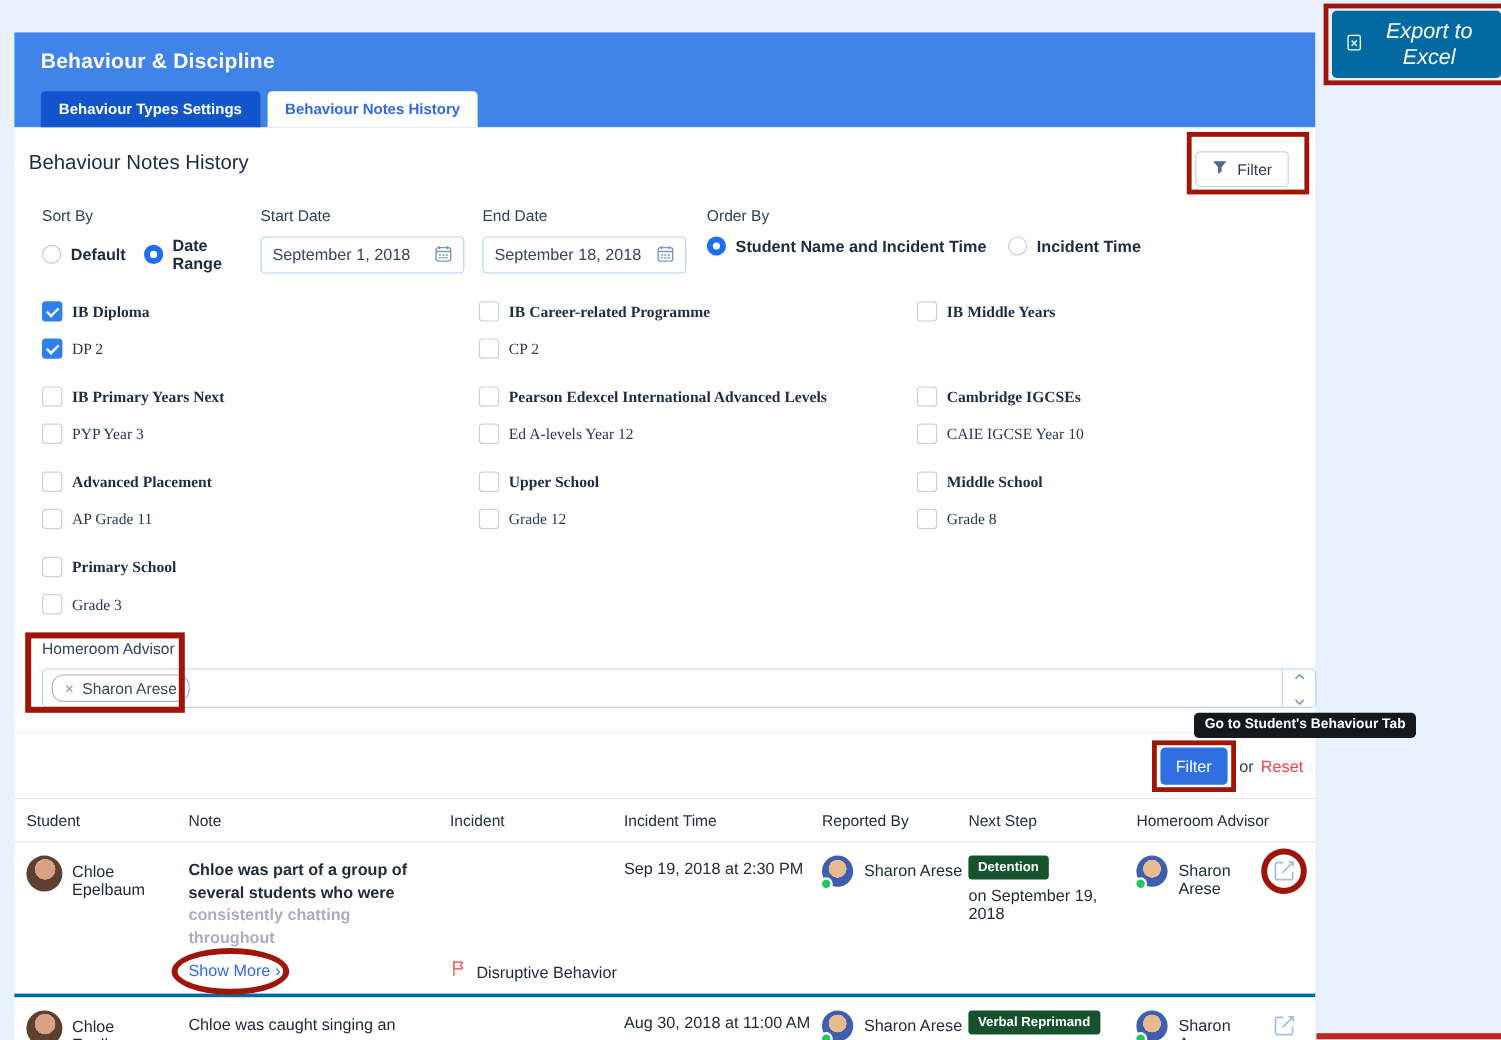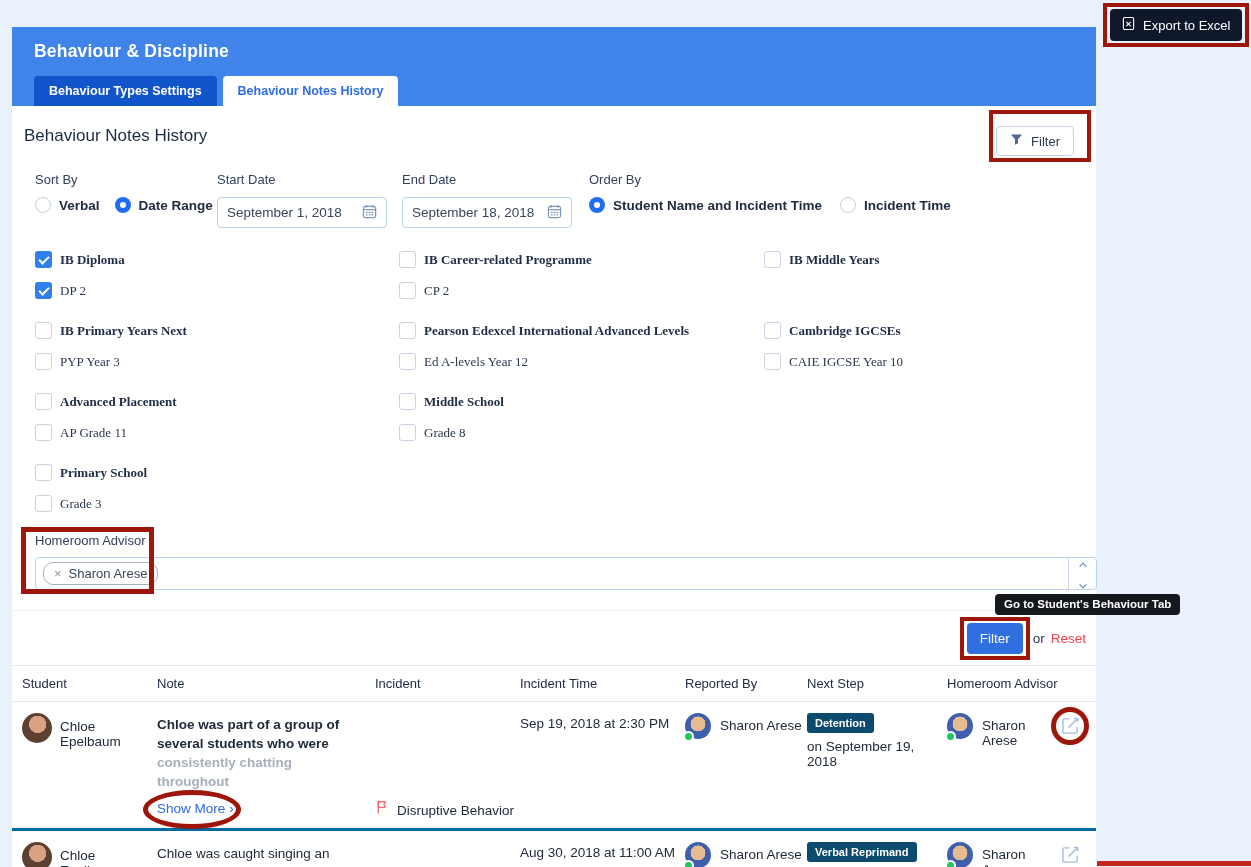--- a/index.html
+++ b/index.html
@@ -84,30 +84,30 @@
   .note-line { display:block;font-weight:bold; }
   .note-faded { color:#a8afba; }
   .show-more { display:inline-flex; align-items:center; gap:4px; color:#2e6be6; margin-top:8px; cursor:pointer; }
   .cell-incident { display:flex; align-items:flex-end; padding-top:2px; }
   .flag { margin-top:1px; flex:none; }
   .flag.neg { color:#f56c6c; }
   .incident-label { margin-left:7px; }
   .cell-time { padding-top:3px; }
   .cell-reported { display:flex; align-items:flex-start; }
   .reported-name { padding-top:5px; margin-left:9px; }
-  .badge { display:inline-block; background:#0c4a6e; color:#fff; font-size:11px; font-weight:700;
+  .badge { display:inline-block; background:#14532d; color:#fff; font-size:11px; font-weight:700;
     padding:4px 8px; border-radius:3px; }
   .next-date { margin-top:6px; }
   .cell-homeroom { display:flex; align-items:flex-start; }
   .edit-btn { margin-left:auto; margin-right:2px; padding-top:3px; cursor:pointer; position:relative; }
 
   
   .export-wrap { position:absolute; left:1110px; top:9px; }
-  .btn-export { display:flex; align-items:center; gap:8px; background:#0f172a; color:#fff; border:none;
-    border-radius:4px; font-size:13px; padding:7px 12px; cursor:pointer; }
+  .btn-export { display:flex; align-items:center; gap:8px; background:#0369a1; color:#fff; border:none;
+    border-radius:4px; font-size:18px; padding:7px 12px; cursor:pointer;font-style:italic; }
   .tooltip { position:absolute; left:995px; top:594px; background:#15181d; color:#fff; font-size:11.5px;
     font-weight:700; padding:4px 9px 5px; border-radius:4px; white-space:nowrap; z-index:50; }
   .anno { position:absolute; border:4px solid #9e150a; pointer-events:none; z-index:45; }
   .anno.inset-box { inset:-6px -7px; }
   .anno-showmore { position:absolute; left:-14px; top:-9px; width:98px; height:39px; border:5px solid #9e150a;
     border-radius:50%; pointer-events:none; z-index:45; }
   .anno-editcircle { position:absolute; left:-10px; top:-6px; width:38px; height:38px; border:5px solid #9e150a;
     border-radius:50%; pointer-events:none; z-index:45; }
   .bottom-red-line { position:absolute; left:1097px; top:861px; width:154px; height:5px; background:#c3261c; z-index:45; }
 </style>
@@ -152,21 +152,21 @@
           </button>
           <div class="anno inset-box"></div>
         </div>
       </div>
 
       <div class="form-row">
         <div class="col-sort">
           <div class="field-label">Sort By</div>
           <div class="radio-row">
             <span class="radio off"></span>
-            <span class="radio-label">Verbal</span>
+            <span class="radio-label">Default</span>
             <span class="radio on" style="margin-left:15px;"></span>
             <span class="radio-label">Date Range</span>
           </div>
         </div>
         <div class="col-sdate">
           <div class="field-label">Start Date</div>
           <div class="date-input">
             <span>September 1, 2018</span>
             <span>
               <svg width="15" height="15" viewBox="0 0 16 16" fill="none" stroke="#7e99bd" stroke-width="1.3">
@@ -253,27 +253,35 @@
             <span class="cb-label">CAIE IGCSE Year 10</span>
           </div>
       </div>
       <div class="cb-row major">
         <div class="cb">
             <span class="checkbox off"></span>
             <span class="cb-label bold">Advanced Placement</span>
           </div>
         <div class="cb">
             <span class="checkbox off"></span>
+            <span class="cb-label bold">Upper School</span>
+          </div>
+        <div class="cb">
+            <span class="checkbox off"></span>
             <span class="cb-label bold">Middle School</span>
           </div>
       </div>
       <div class="cb-row minor">
         <div class="cb">
             <span class="checkbox off"></span>
             <span class="cb-label">AP Grade 11</span>
+          </div>
+        <div class="cb">
+            <span class="checkbox off"></span>
+            <span class="cb-label">Grade 12</span>
           </div>
         <div class="cb">
             <span class="checkbox off"></span>
             <span class="cb-label">Grade 8</span>
           </div>
       </div>
       <div class="cb-row major">
         <div class="cb">
             <span class="checkbox off"></span>
             <span class="cb-label bold">Primary School</span>

